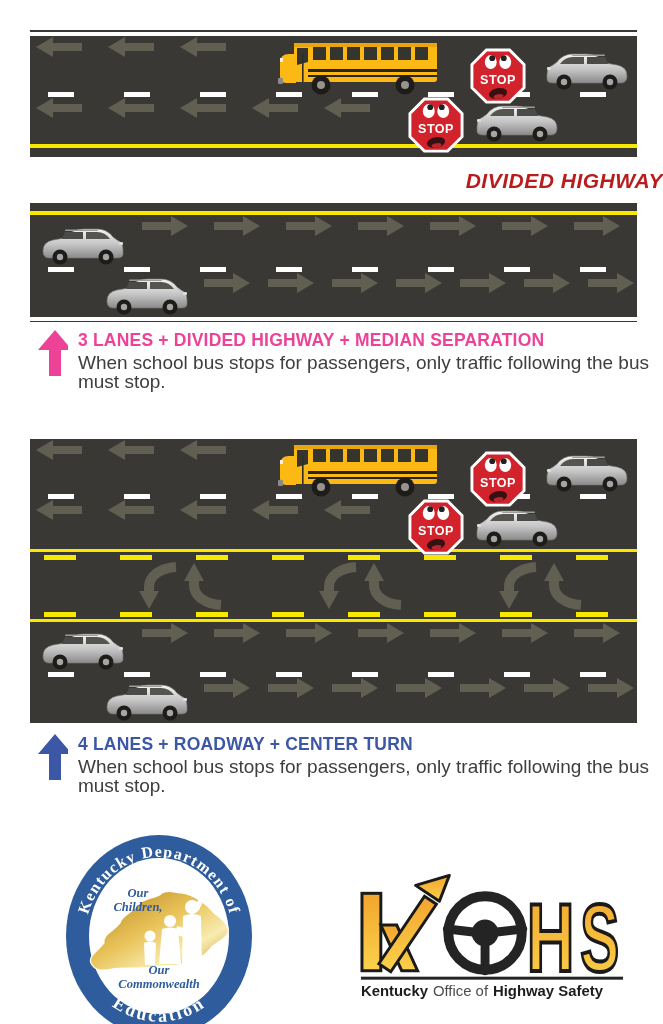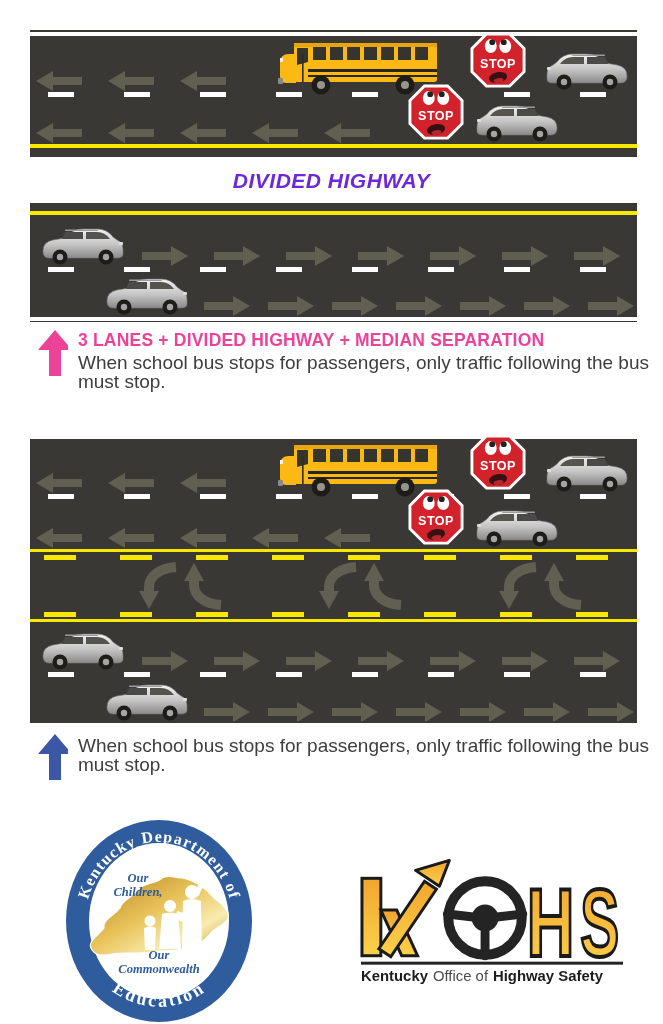--- a/index.html
+++ b/index.html
@@ -5,25 +5,25 @@
   *{margin:0;padding:0;box-sizing:border-box}
   html,body{background:#fff}
   body{width:663px;height:1024px;position:relative;overflow:hidden;font-family:"Liberation Sans",sans-serif}
   .road{position:relative;width:607px;margin-left:30px;background:var(--road,#3a3835);overflow:hidden}
   .edge{height:4px;background:#fff}
   .yline{height:3px;background:var(--lane-yellow,#f8e800)}
   .yline4{height:4px;background:var(--lane-yellow,#f8e800)}
   .wdash{height:5px;background:repeating-linear-gradient(90deg,transparent 0 18px,#fff 18px 44px,transparent 44px 76px)}
   .ydash{height:5px;background:repeating-linear-gradient(90deg,transparent 0 14px,var(--lane-yellow,#f8e800) 14px 46px,transparent 46px 76px)}
   .strip{width:100%}
-  .lane{display:flex;align-items:flex-end;position:relative;z-index:2}
+  .lane{display:flex;align-items:flex-start;position:relative;z-index:2}
   .lane svg{flex:0 0 auto}
   .veh{align-self:flex-end;margin-bottom:1px}
   .bus{align-self:flex-end;margin-bottom:-3px}
-  .hwy-title{text-align:center;font-weight:bold;font-style:italic;font-size:21px;letter-spacing:.5px;color:#6d28d9;margin-top:12px;line-height:24px}
+  .hwy-title{text-align:right;font-weight:bold;font-style:italic;font-size:21px;letter-spacing:.5px;color:#b91c1c;margin-top:12px;line-height:24px}
   .caption{display:flex;align-items:flex-start;margin-left:38px}
   .cap-text{margin-left:10px}
   .cap-title{font-size:17.5px;font-weight:bold;line-height:21px;letter-spacing:.2px}
   .cap-sub{font-size:19px;color:var(--text-dark,#3f3e3e);margin-top:2px;line-height:19px}
   .c1 .cap-title{color:var(--median-pink,#ec4399)}
   .c2 .cap-title{color:var(--turn-blue,#3b57a6)}
   .logos{display:flex;align-items:flex-start;margin-top:38px}
   .f-arrow{fill:var(--road-arrow,#605f52)}
   .s-arrow{stroke:var(--road-arrow,#605f52)}
   .f-bus{fill:var(--bus-yellow,#fdb913)}
@@ -387,20 +387,21 @@
       </svg>
   </div>
   <div class="edge"></div>
 </div>
 
 <div class="caption c2" style="margin-top:7px">
   <svg width="34" height="46" style="color:var(--turn-blue,#3b57a6)">
       <use href="#upArrow"></use>
     </svg>
   <div class="cap-text">
+    <div class="cap-title">4 LANES + ROADWAY + CENTER TURN</div>
     <div class="cap-sub">When school bus stops for passengers, only traffic following the bus must stop.</div>
   </div>
 </div>
 
 <div class="logos">
   <svg width="190" height="206" viewBox="0 0 190 206" style="margin-left:64px">
     <ellipse class="f-kde" cx="95" cy="103" rx="93" ry="101"></ellipse>
     <ellipse cx="95" cy="103" rx="70" ry="78" fill="#fff"></ellipse>
     <path id="kdeTop" d="M25,131 A74,81 0 1 1 165,131" fill="none"></path>
     <path id="kdeBot" d="M30,155 A84,92 0 0 0 160,155" fill="none"></path>

